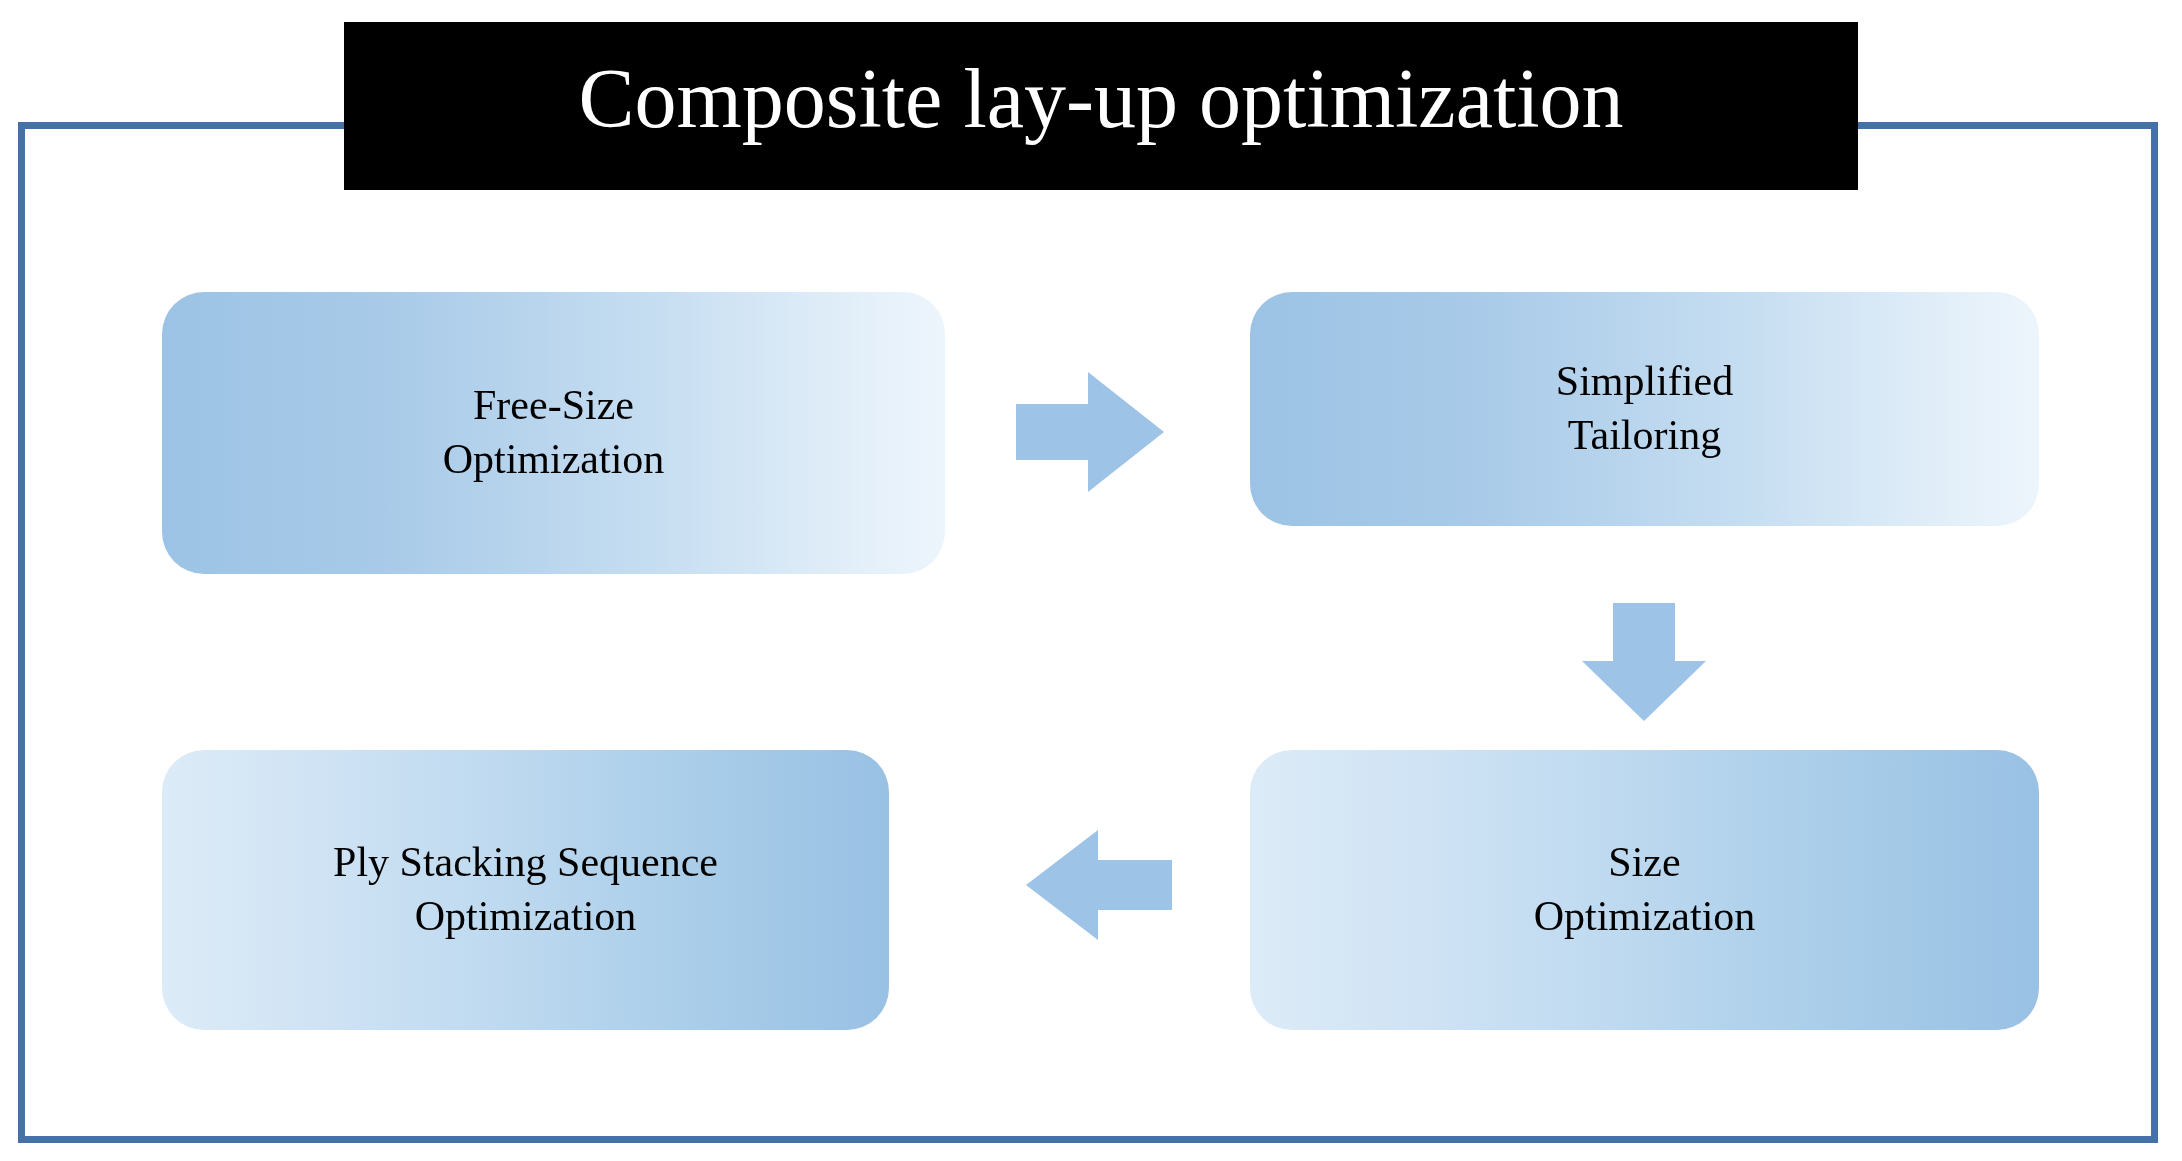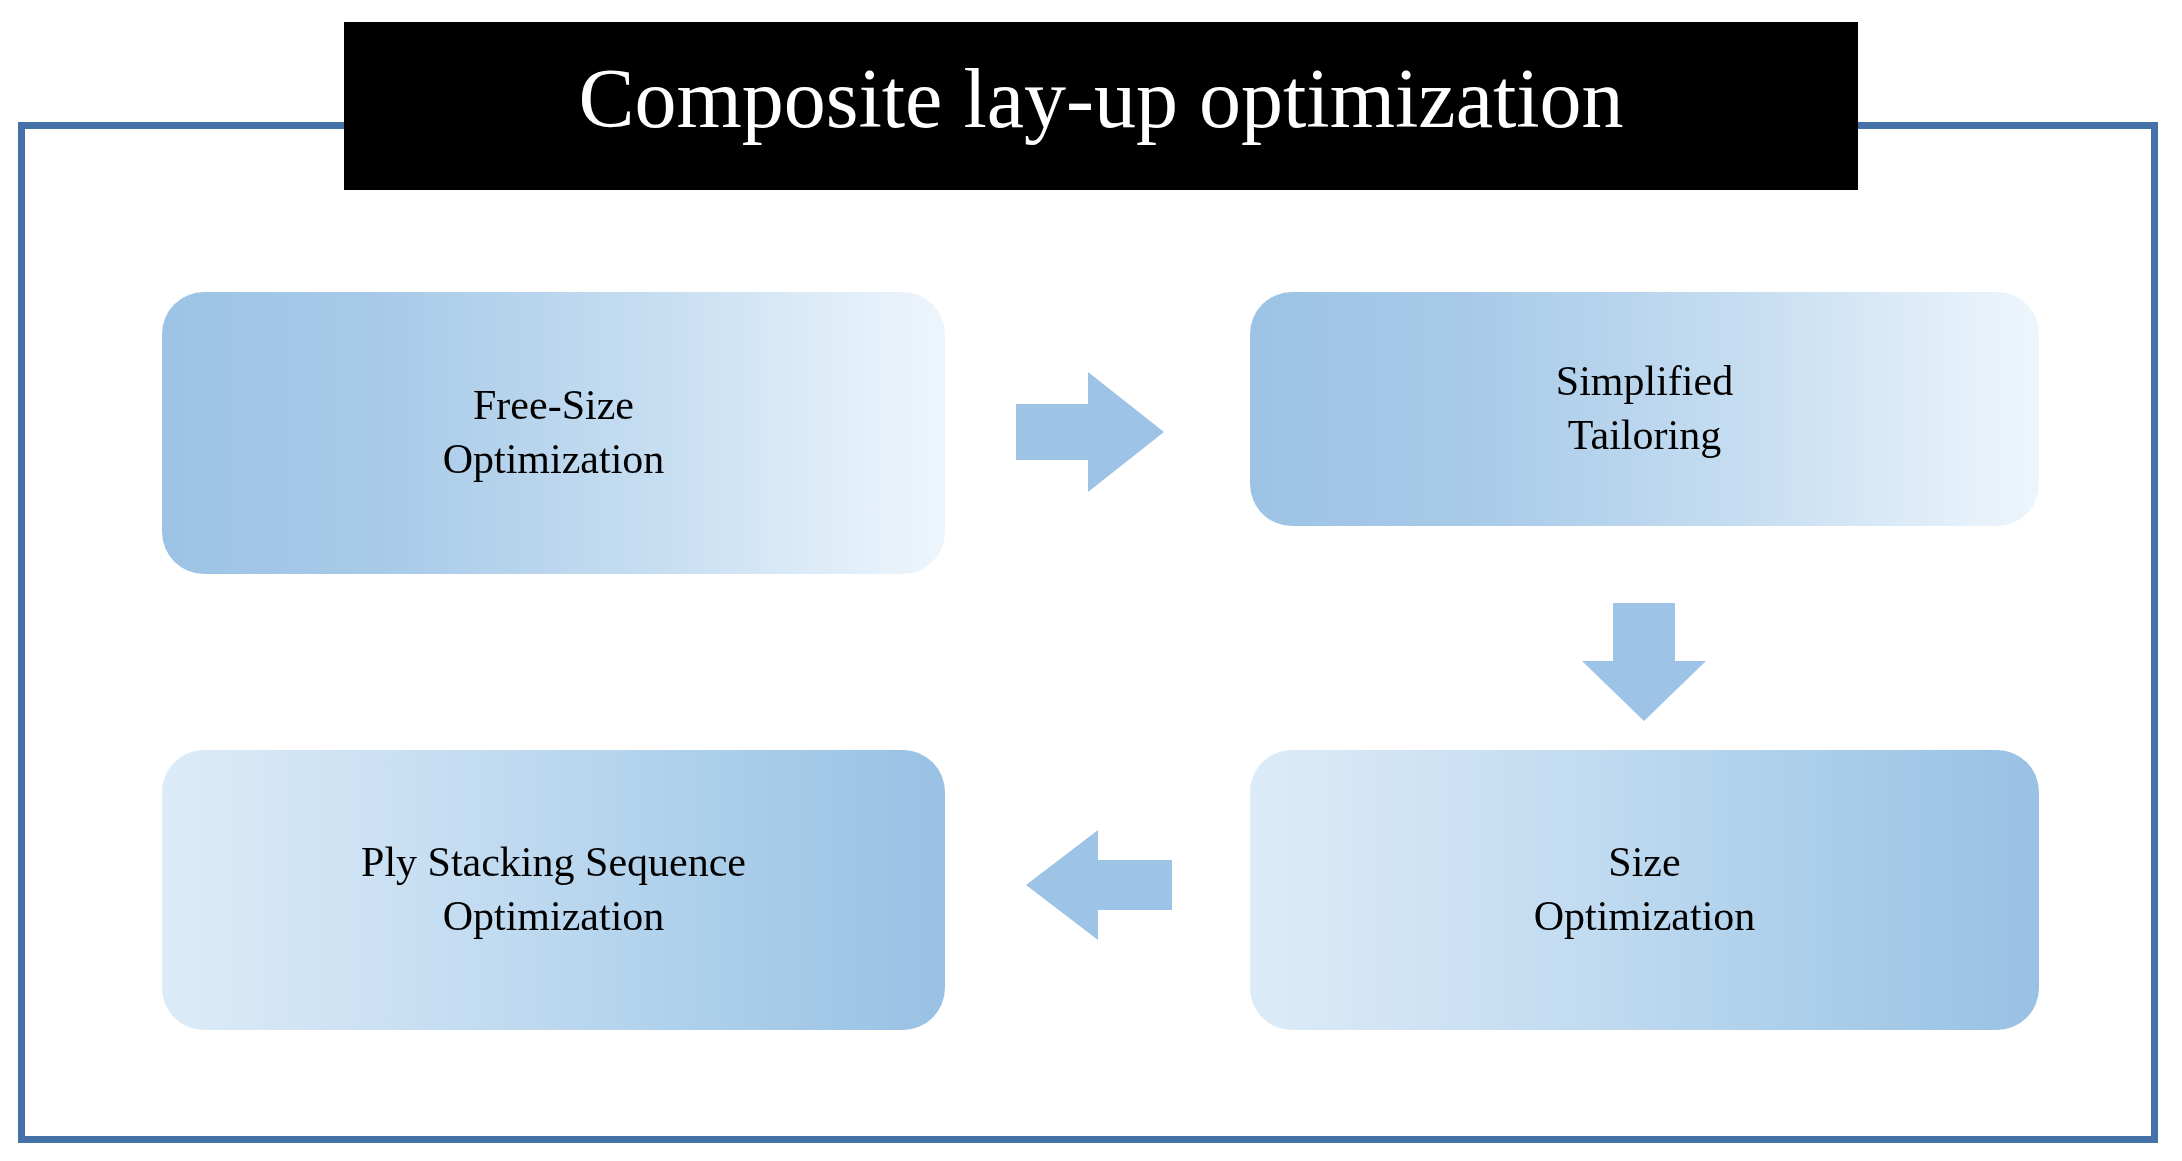--- a/index.html
+++ b/index.html
@@ -77,21 +77,21 @@
   
   .grad-ltr-dark-light {
     background: linear-gradient(to right, #9CC3E5 0%, #A8CAE8 28%, #C5DDF1 62%, #E6F1FA 92%, #EDF5FC 100%);
   }
   .grad-ltr-light-dark {
     background: linear-gradient(to right, #DCEBF7 0%, #D3E5F5 16%, #BFDAF0 45%, #A6CBE8 78%, #99C1E4 100%);
   }
 
   #box-free-size   { left: 162px;  top: 292px; width: 783px;  height: 282px; }
   #box-simplified  { left: 1250px; top: 292px; width: 789px;  height: 234px; }
-  #box-ply-stack   { left: 162px;  top: 750px; width: 783px;  height: 280px; text-align: center; }
+  #box-ply-stack   { left: 162px;  top: 750px; width: 727px;  height: 280px; text-align: center; }
   #box-size        { left: 1250px; top: 750px; width: 789px;  height: 280px; }
 
   
   .arrow {
     position: absolute;
   }
   .arrow svg { display: block; }
 
   #arrow-right { left: 1016px; top: 372px; width: 148px; height: 120px; }
   #arrow-down  { left: 1582px; top: 603px; width: 124px; height: 118px; }

